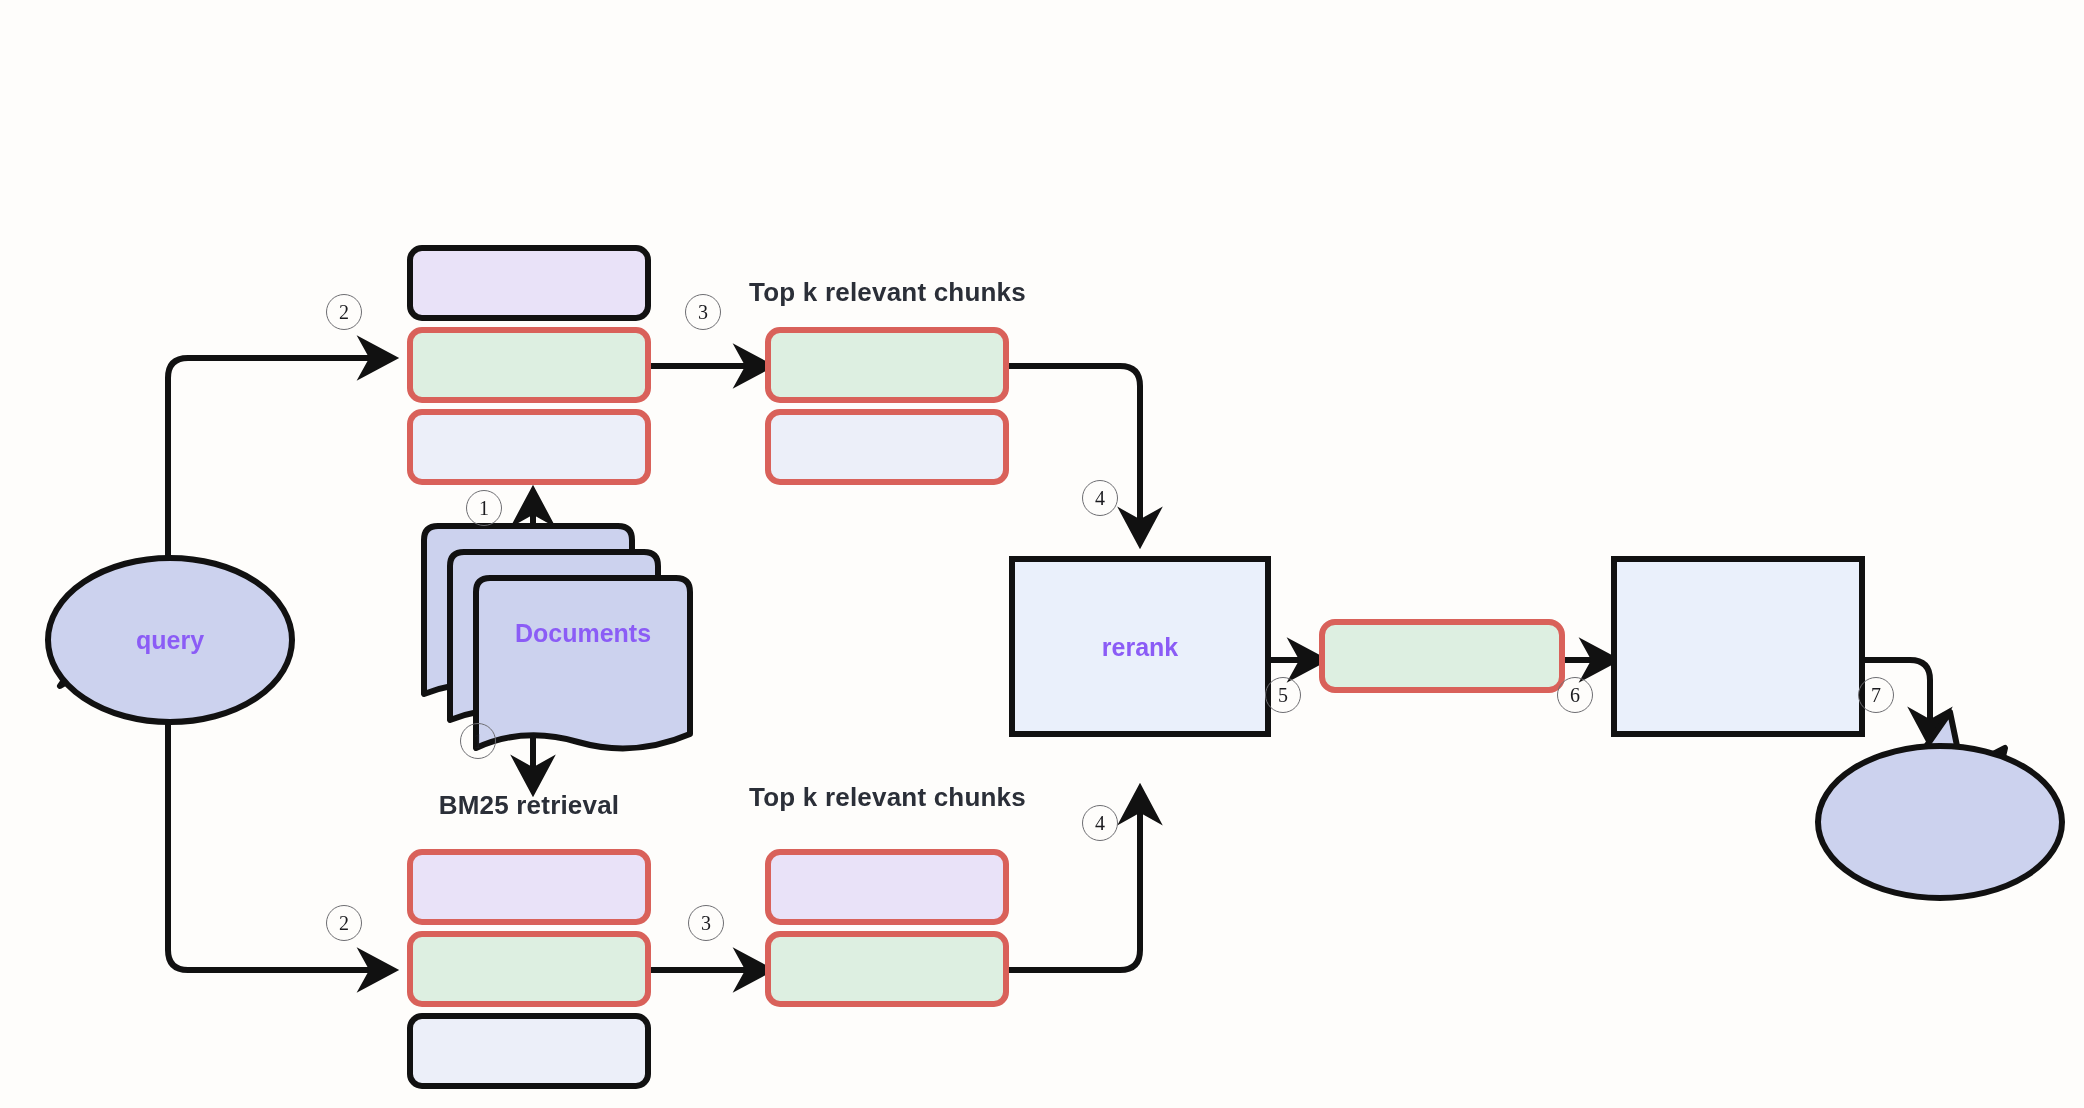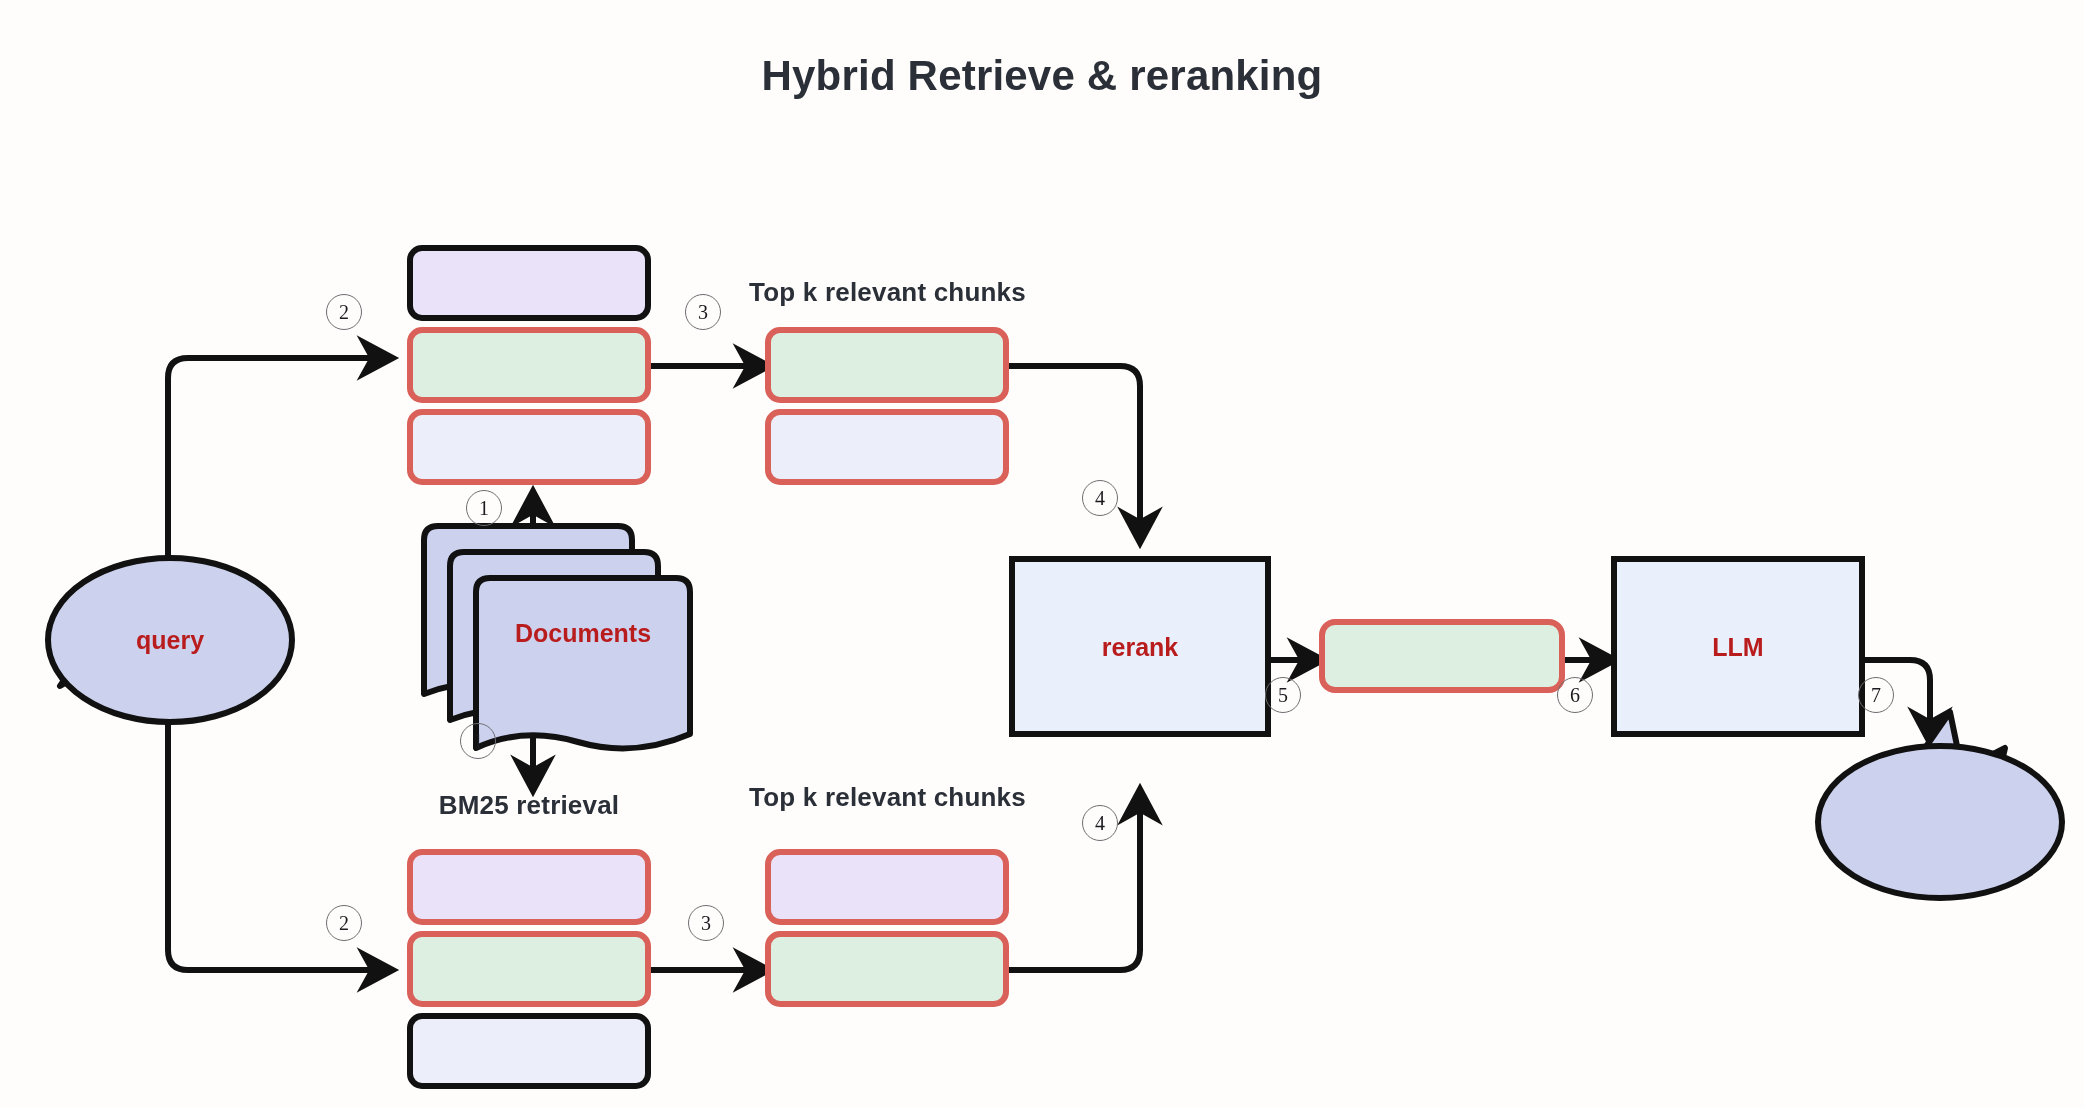--- a/index.html
+++ b/index.html
@@ -23,21 +23,21 @@
     font-size:42px;
     left:0;right:0;top:52px;
     text-align:center;
     width:2084px;
     white-space:normal;
   }
   .hdr{font-size:26px;text-align:center;}
   .shape-text{
     position:absolute;
     font-weight:bold;
-    color:#b91c1c;
+    color:#8b5cf6;
     font-size:25px;
     display:flex;align-items:center;justify-content:center;
     pointer-events:none;
   }
   .stepnum{
     position:absolute;
     width:34px;height:34px;
     border-radius:50%;
     border:1.6px solid #6e6e72;
     color:#1b1b1f;
@@ -126,33 +126,31 @@
     <rect x="1322" y="622" width="240" height="68" rx="13" fill="#ddefe1" stroke="#d9615a" stroke-width="6"></rect>
 
     <rect x="1614" y="559" width="248" height="175" fill="#eaf0fb" stroke="#111111" stroke-width="6"></rect>
 
     <g>
       <path d="M1896,790 L1950,712 L1962,770 L2005,748 L1990,812 Z" fill="#ccd2ee" stroke="#111111" stroke-width="6" stroke-linejoin="round"></path>
       <ellipse cx="1940" cy="822" rx="122" ry="76" fill="#ccd2ee" stroke="#111111" stroke-width="6"></ellipse>
     </g>
   </svg>
 
-  <div class="lbl" id="title">Hybrid Retrieve &amp; reranking</div>
 
 
   <div class="lbl hdr" style="left:735px;top:277px;width:305px;">Top k relevant chunks</div>
 
   <div class="lbl hdr" style="left:400px;top:790px;width:258px;">BM25 retrieval</div>
 
   <div class="lbl hdr" style="left:735px;top:782px;width:305px;">Top k relevant chunks</div>
 
   <div class="shape-text" style="left:48px;top:600px;width:244px;height:80px;">query</div>
   <div class="shape-text" style="left:1012px;top:619px;width:256px;height:56px;">rerank</div>
   <div class="shape-text" style="left:476px;top:605px;width:214px;height:56px;">Documents</div>
-  <div class="shape-text" style="left:1614px;top:619px;width:248px;height:56px;">LLM</div>
 
   <div class="stepnum" style="left:466px;top:490px;">1</div>
   <div class="stepnum" style="left:460px;top:723px;">1</div>
   <div class="stepnum" style="left:326px;top:294px;">2</div>
   <div class="stepnum" style="left:326px;top:905px;">2</div>
   <div class="stepnum" style="left:685px;top:294px;">3</div>
   <div class="stepnum" style="left:688px;top:905px;">3</div>
   <div class="stepnum" style="left:1082px;top:480px;">4</div>
   <div class="stepnum" style="left:1082px;top:805px;">4</div>
   <div class="stepnum" style="left:1265px;top:677px;">5</div>

